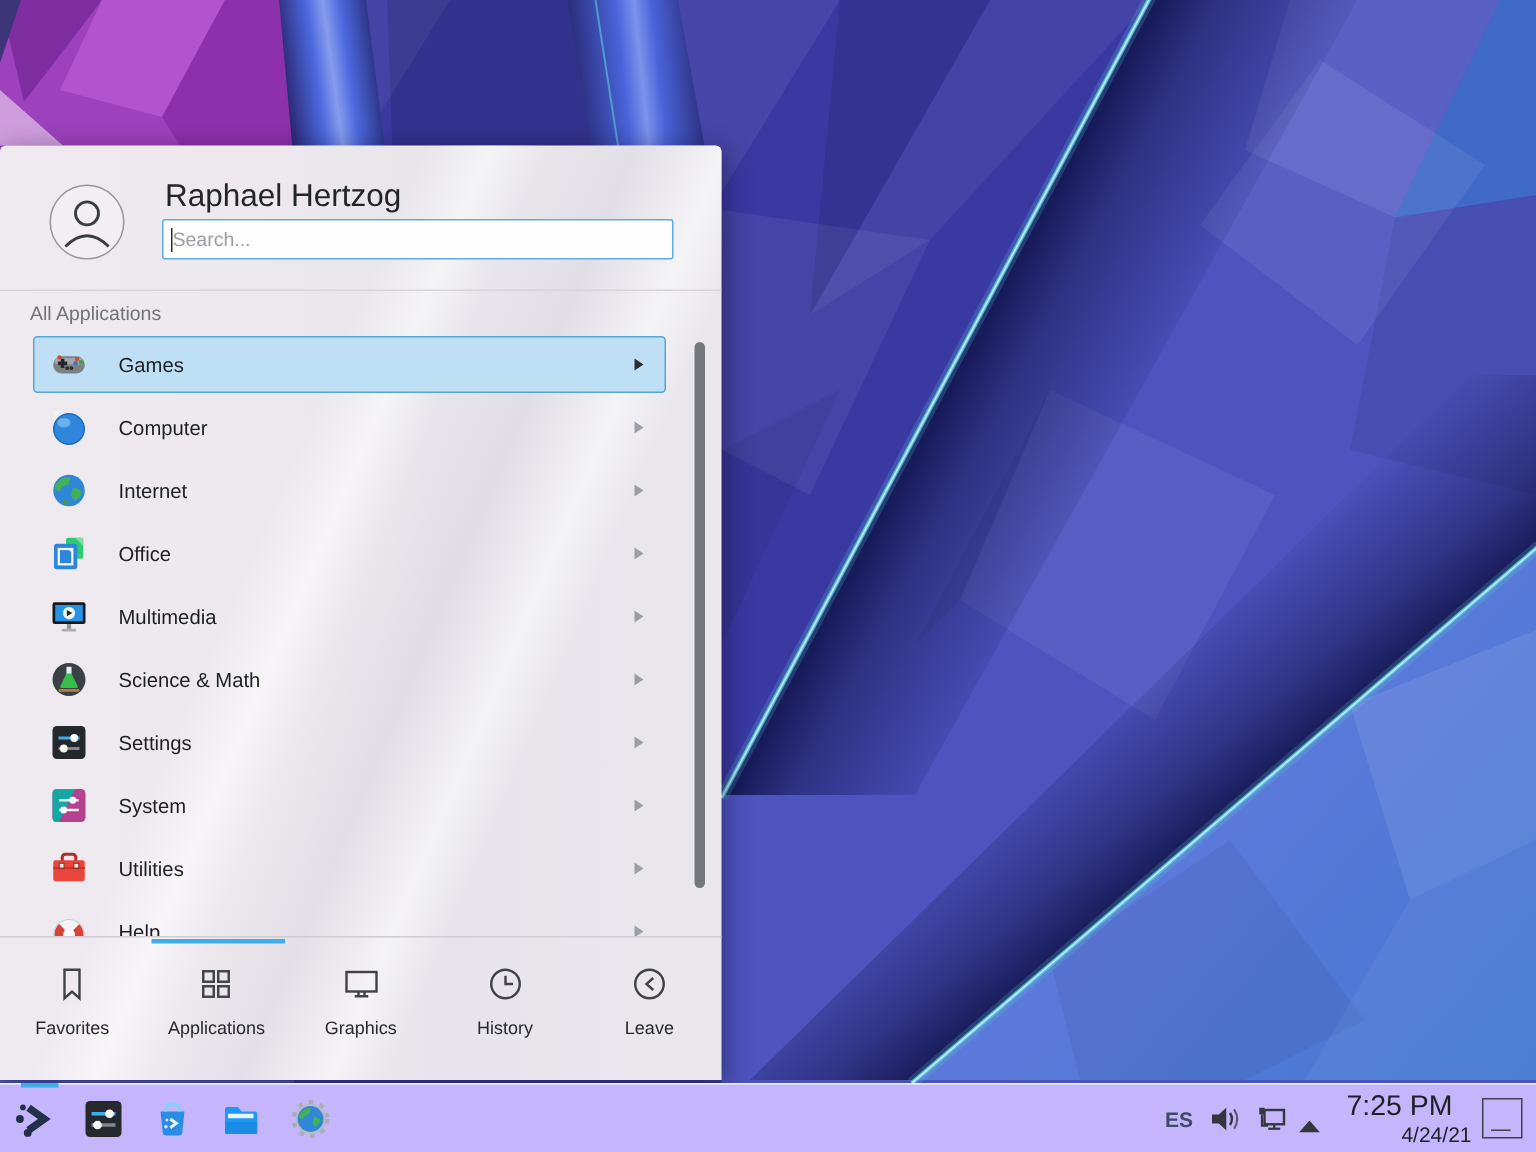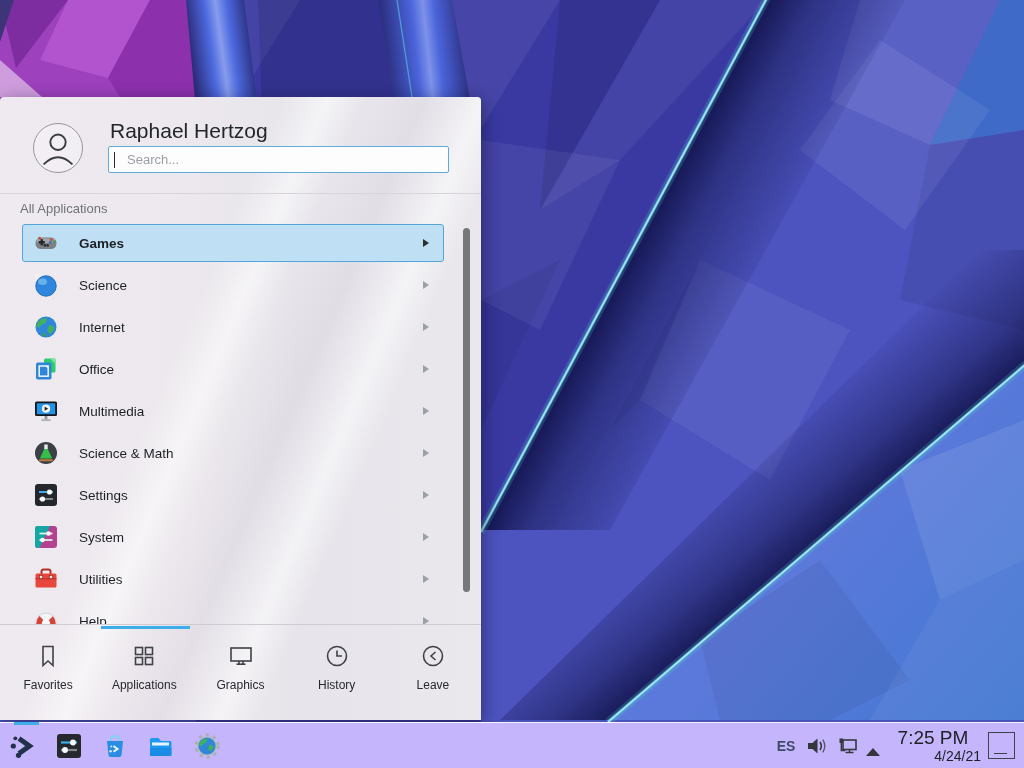--- a/index.html
+++ b/index.html
@@ -14,30 +14,30 @@
     border-radius:4px 4px 0 0;box-shadow:2px 4px 18px rgba(10,10,30,.45);z-index:5;}
   .menu::before{content:"";position:absolute;inset:0;border-radius:4px 4px 0 0;pointer-events:none;
     background:linear-gradient(113deg,rgba(255,255,255,0) 38%,rgba(255,255,255,.55) 44%,
       rgba(255,255,255,0) 49%,rgba(186,176,198,.16) 57%,rgba(255,255,255,.5) 65%,rgba(255,255,255,0) 70%);}
   .avatar{position:absolute;left:33px;top:26px;width:50px;height:50px;border-radius:50%;
     border:1px solid #97979b;background:rgba(255,255,255,.25);}
   .user-name{position:absolute;left:110px;top:22px;font-size:21px;color:#232629;}
   .search-wrap{position:absolute;left:108px;top:49px;width:341px;height:27px;
     background:#fdfdfd;border:1px solid #5fabdd;border-radius:2px;}
   .search-wrap input{position:absolute;inset:0;width:100%;height:100%;border:none;outline:none;
-    background:transparent;font:13px "Liberation Sans",sans-serif;color:#15803d;padding:0 18px;}
+    background:transparent;font:13px "Liberation Sans",sans-serif;color:#15803d;padding:0 6px;}
   .search-wrap input::placeholder{color:#9b9fa4;opacity:1;}
   .search-caret{position:absolute;left:5px;top:5px;width:1px;height:16px;background:#2b2f33;}
   .hdr-sep{position:absolute;left:0;top:96px;width:100%;height:1px;background:#d8d4da;}
   .section-label{position:absolute;left:20px;top:104px;font-size:13px;color:#6f7378;}
 
   .app-list{position:absolute;left:22px;top:127px;width:422px;height:400px;overflow:hidden;}
   .app-row{position:relative;height:38px;margin-bottom:4px;border-radius:3px;
     display:flex;align-items:center;padding:0 10px;border:1px solid transparent;}
-  .app-row.sel{background:#bfdff4;border-color:#55a5d9;font-weight:bold;}
+  .app-row.sel{background:#bfdff4;border-color:#55a5d9;}
   .app-row .ic{width:26px;height:26px;flex:0 0 26px;}
   .app-row .lbl{margin-left:20px;font-size:13.5px;color:#1c2024;flex:1;}
   .chev{width:0;height:0;border-top:4.5px solid transparent;border-bottom:4.5px solid transparent;
     border-left:6.5px solid #9aa0a5;margin-right:4px;}
   .app-row.sel .chev{border-left-color:#2b2e31;}
   .scroll-thumb{position:absolute;left:463px;top:131px;width:7px;height:364px;
     border-radius:3.5px;background:#74777b;}
 
   .tab-strip{position:absolute;left:0;top:527px;width:100%;height:96px;
     border-top:1px solid #cfcbd2;display:flex;}
@@ -182,21 +182,21 @@
         <span class="chev"></span>
       </div>
 
       <div class="app-row">
         <svg class="ic" viewBox="0 0 26 26">
           <polygon points="2,2 8,2 3,8" fill="#f2f2f4" opacity=".9"></polygon>
           <circle cx="13" cy="14" r="10.2" fill="#2f86dc"></circle>
           <circle cx="13" cy="14" r="10.2" fill="none" stroke="#1b6ec0"></circle>
           <ellipse cx="9.6" cy="9.8" rx="4.4" ry="3.2" fill="#7cc0f2" opacity=".75"></ellipse>
         </svg>
-        <span class="lbl">Science</span>
+        <span class="lbl">Computer</span>
         <span class="chev"></span>
       </div>
 
       <div class="app-row">
         <svg class="ic" viewBox="0 0 26 26">
           <circle cx="13" cy="13" r="10.5" fill="#3087d8"></circle>
           <path d="M5,8 q4,-5 9,-3.5 l-1.5,4.5 q-5,1 -5.5,4.5 l-3.5,-1 q-.5,-2.5 1.5,-4.5z" fill="#43b05c"></path>
           <path d="M16,11 q4,.5 5.5,3 q-1,4 -4.5,6 l-2.5,-3 q0,-3.5 1.5,-6z" fill="#43b05c"></path>
           <path d="M10,19 l3,1.5 q-.5,2 -2.5,2.5 l-2,-2.5z" fill="#3a9e52"></path>
         </svg>

